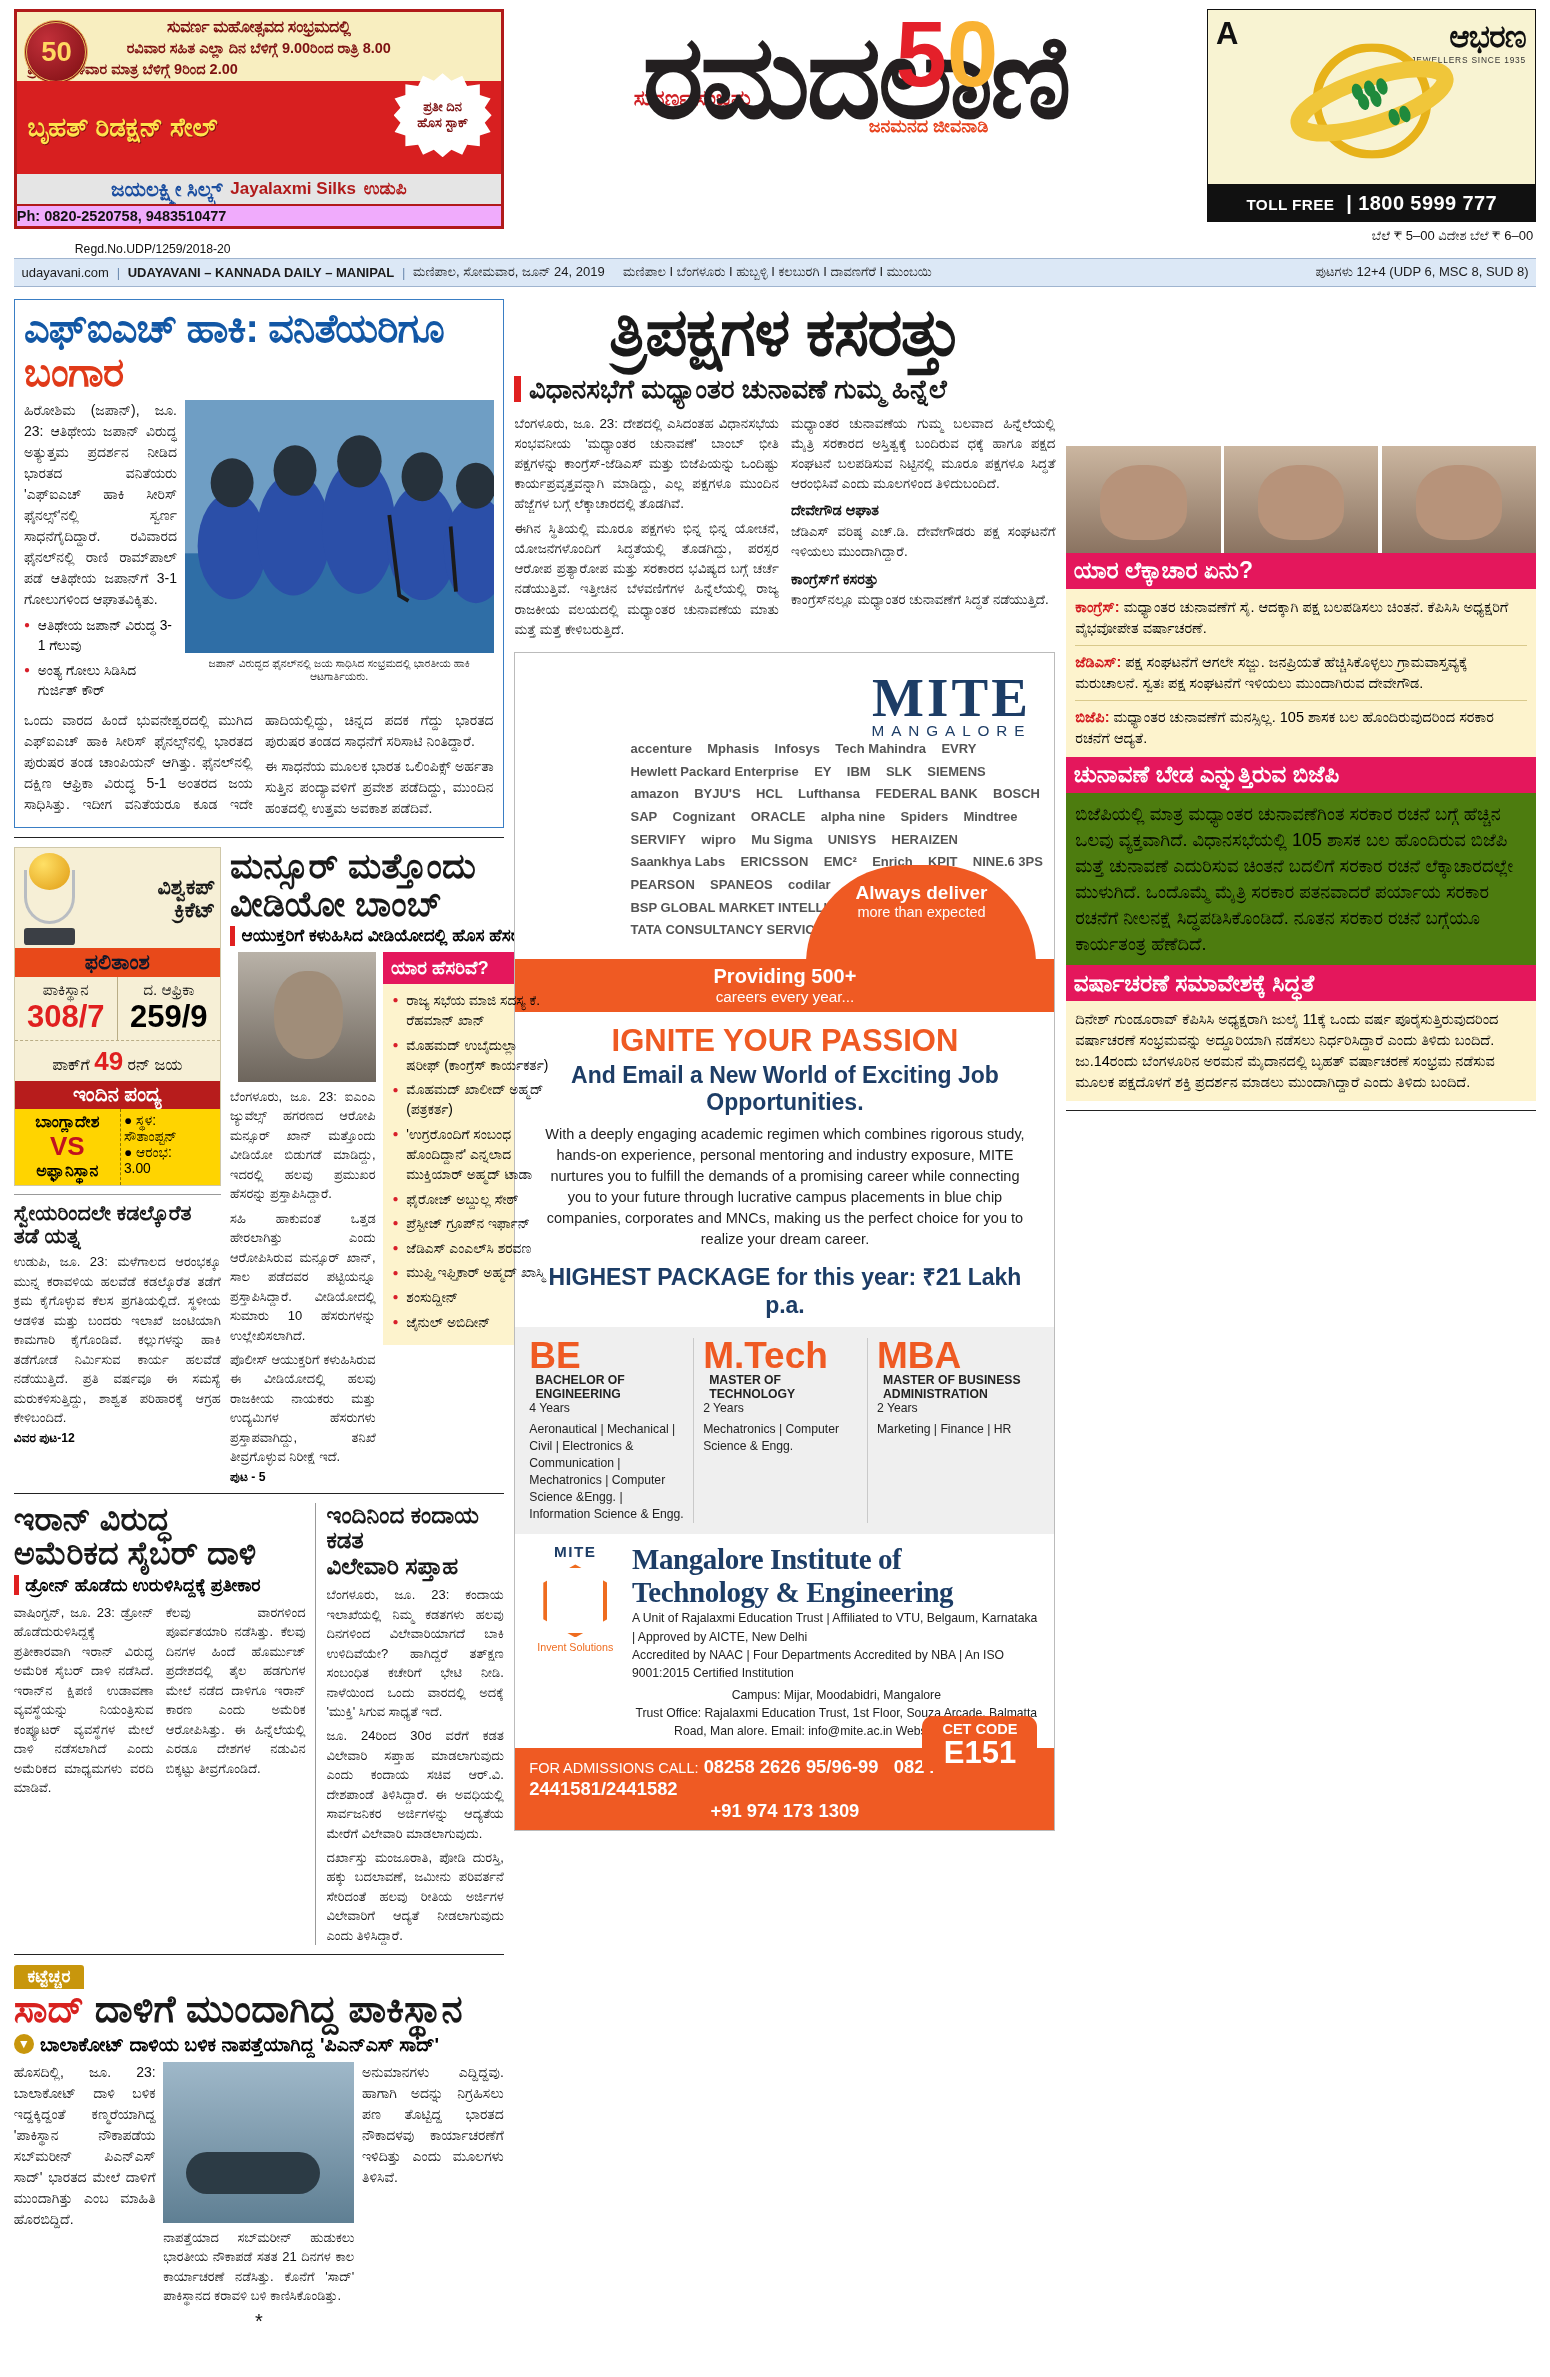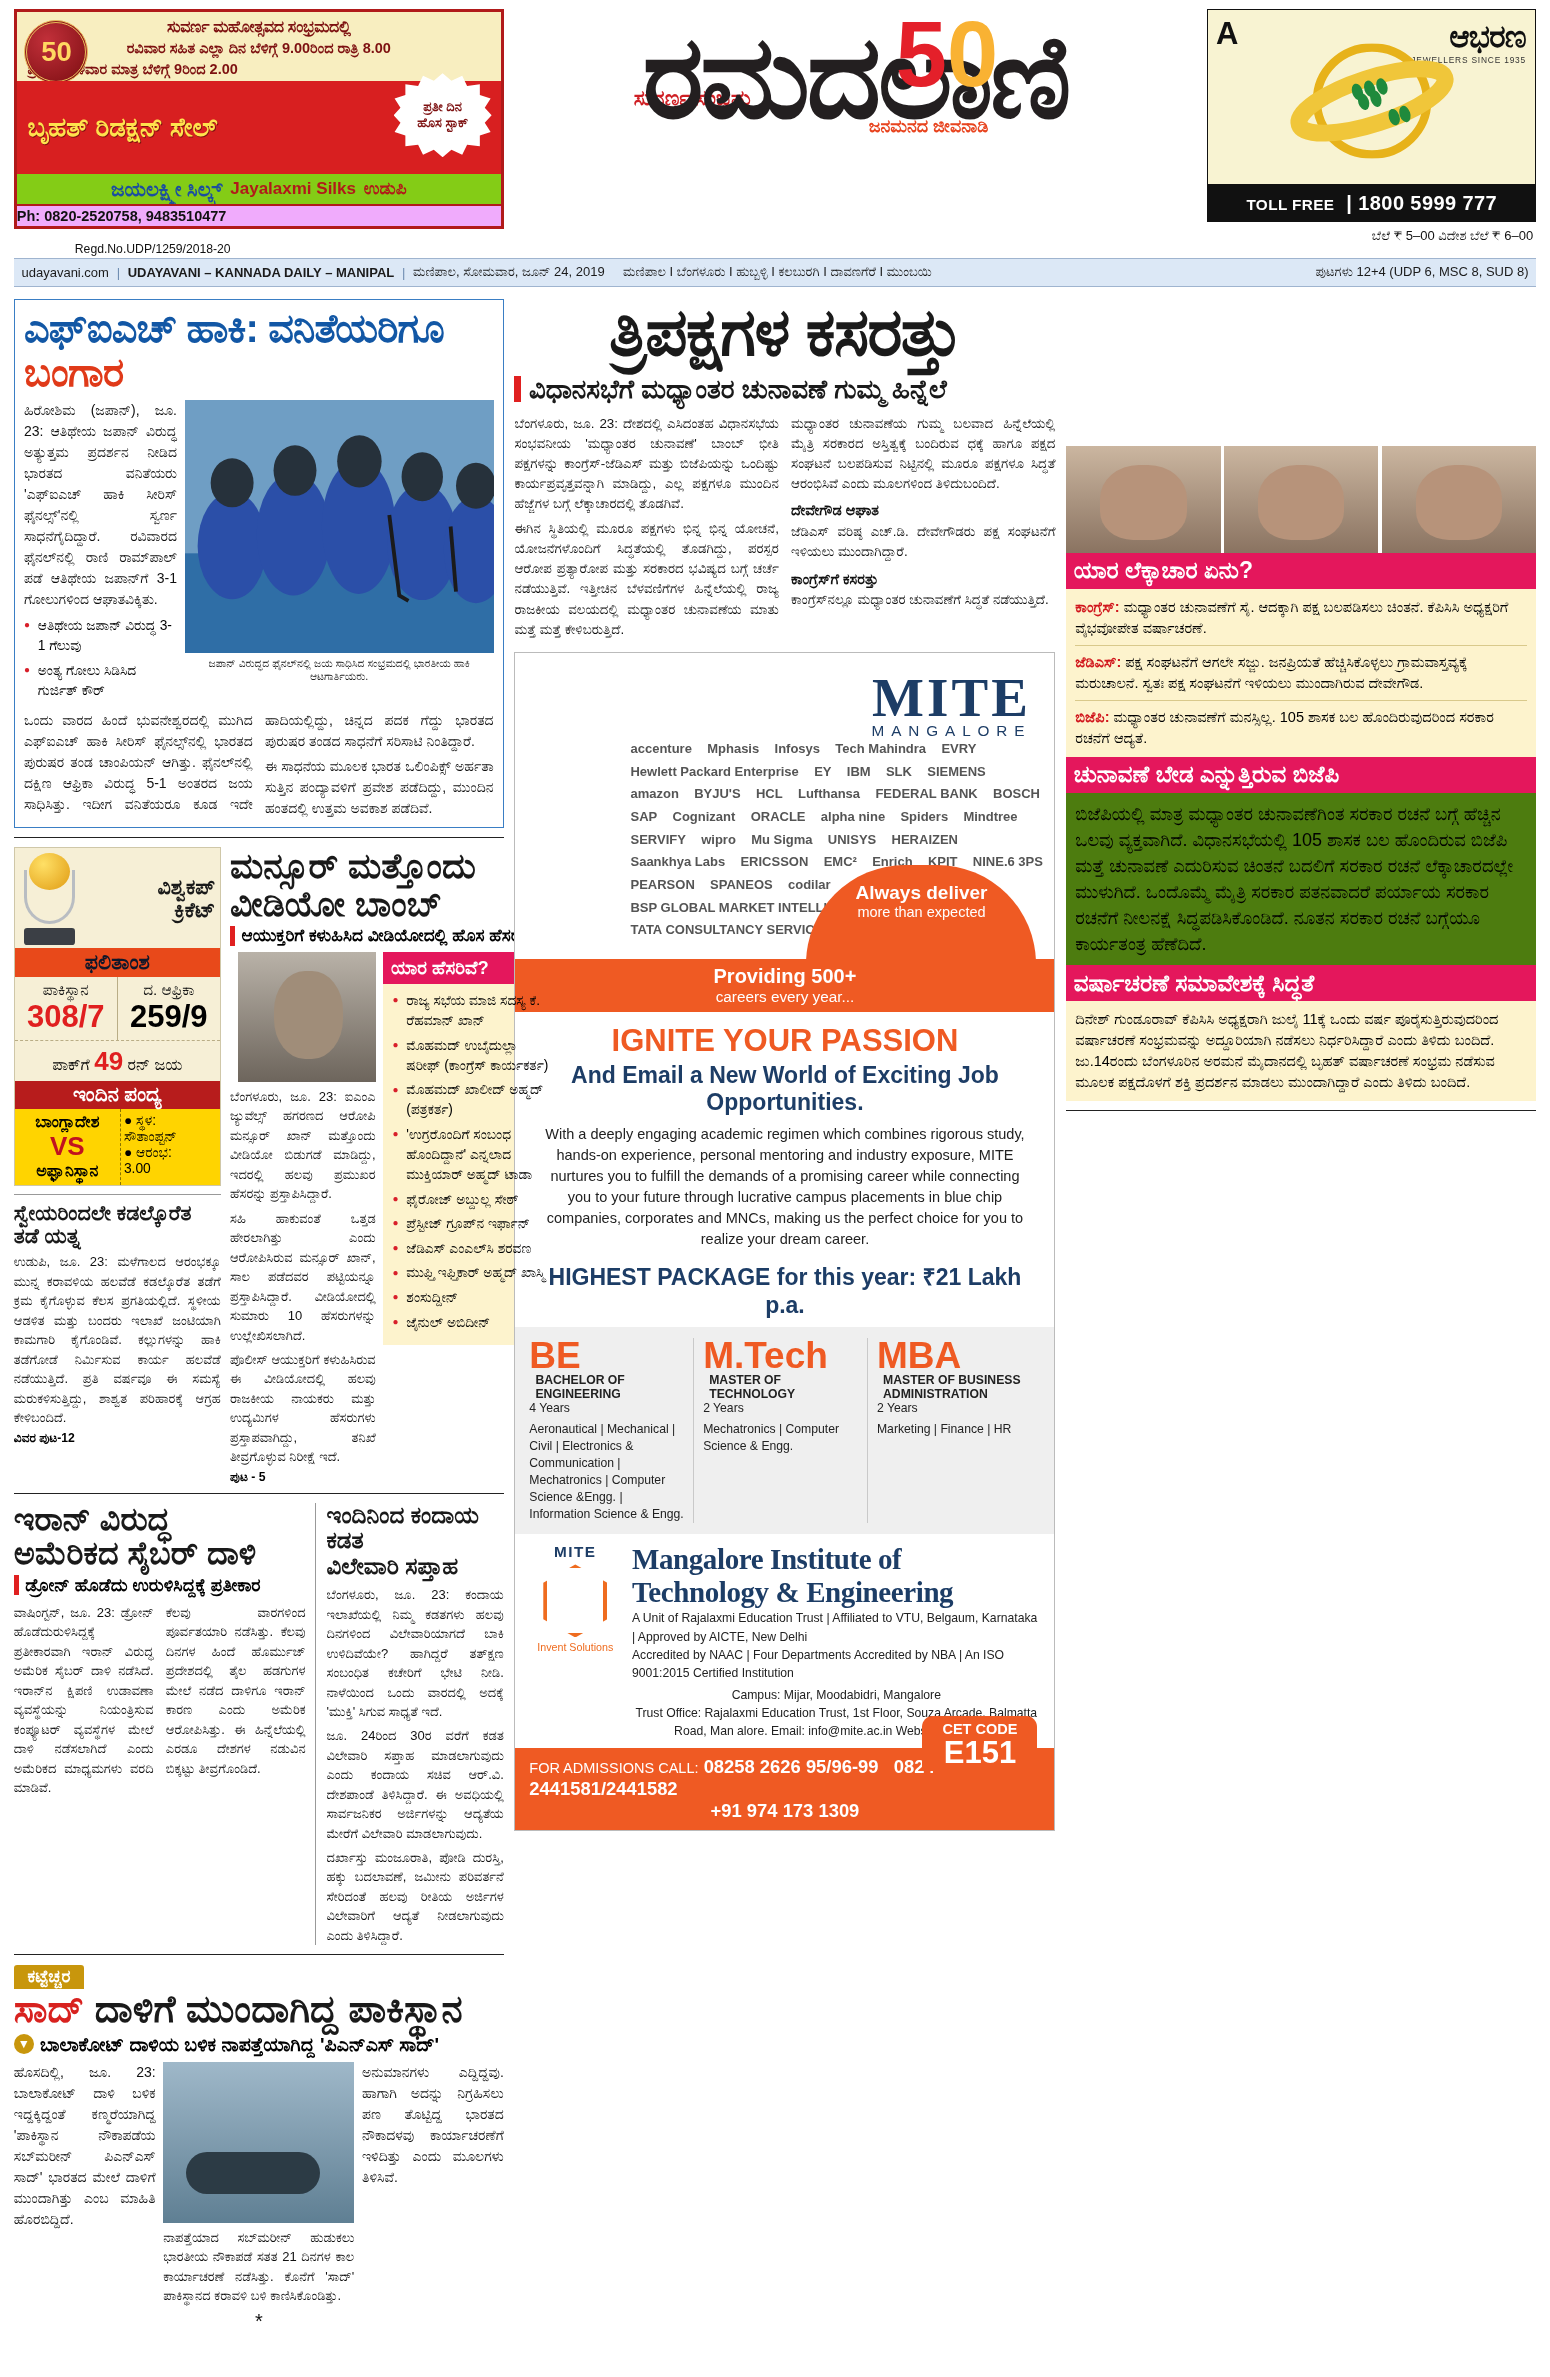--- a/index.html
+++ b/index.html
@@ -23,21 +23,21 @@
   .silks-l2 { color:#7d1010; font-weight:bold; font-size:14.5px; text-align:center; margin-top:3.8px;}
   .silks-l3 { color:#7d1010; font-weight:bold; font-size:14.5px; text-align:left; margin-top:3.8px; padding-left:4.6px;}
   .silks-red { background:#d81f20; flex:1 1 auto; position:relative; display:flex; align-items:center; }
   .silks-red-text { color:#ffe24d; font-weight:bold; font-size:26px; padding-left:10.7px; text-shadow:0.8px 0.8px 0 #7d1010;}
   .silks-burst {
     position:absolute; right:9.2px; top:-7.7px; width:98px; height:84px;
     background:#fff; color:#7d1010; font-weight:bold; font-size:13px;
     display:flex; flex-direction:column; align-items:center; justify-content:center; text-align:center;
     clip-path: polygon(50% 0%,59% 9%,70% 3%,75% 15%,88% 13%,88% 26%,99% 30%,93% 41%,100% 50%,93% 59%,99% 70%,88% 74%,88% 87%,75% 85%,70% 97%,59% 91%,50% 100%,41% 91%,30% 97%,25% 85%,12% 87%,12% 74%,1% 70%,7% 59%,0% 50%,7% 41%,1% 30%,12% 26%,12% 13%,25% 15%,30% 3%,41% 9%);
   }
-  .silks-logo-row { background:#84cc16; display:flex; align-items:center; justify-content:center; gap:7.7px; padding:3.1px 0; }
+  .silks-logo-row { background:#e5e5e5; display:flex; align-items:center; justify-content:center; gap:7.7px; padding:3.1px 0; }
   .silks-logo-k { color:#1b4ea0; font-weight:bold; font-size:20px;}
   .silks-logo-e { color:#b11a1a; font-weight:bold; font-size:17px;}
   .silks-phone { background:#f0abfc; color:#111; font-weight:bold; font-size:14.5px; padding:2.3px 0; border-top:2.3px solid #b11a1a;}
   .seal50 { position:absolute; left:7.7px; top:7.7px; width:64px;height:64px;border-radius:50%;
             background:radial-gradient(circle at 35% 30%, #c2303a, #7d0e12); color:#ffd861;
             display:flex;align-items:center;justify-content:center;font-weight:bold;font-size:27.5px;
             border:3.1px double #e8bf5a; }
 
   .masthead-center { flex:1; position:relative; text-align:center; padding-top:13.8px; }
   .suvarna { color:#cf1f24; font-size:20.7px; font-weight:bold; position:absolute; left:130px; top:77px;}

